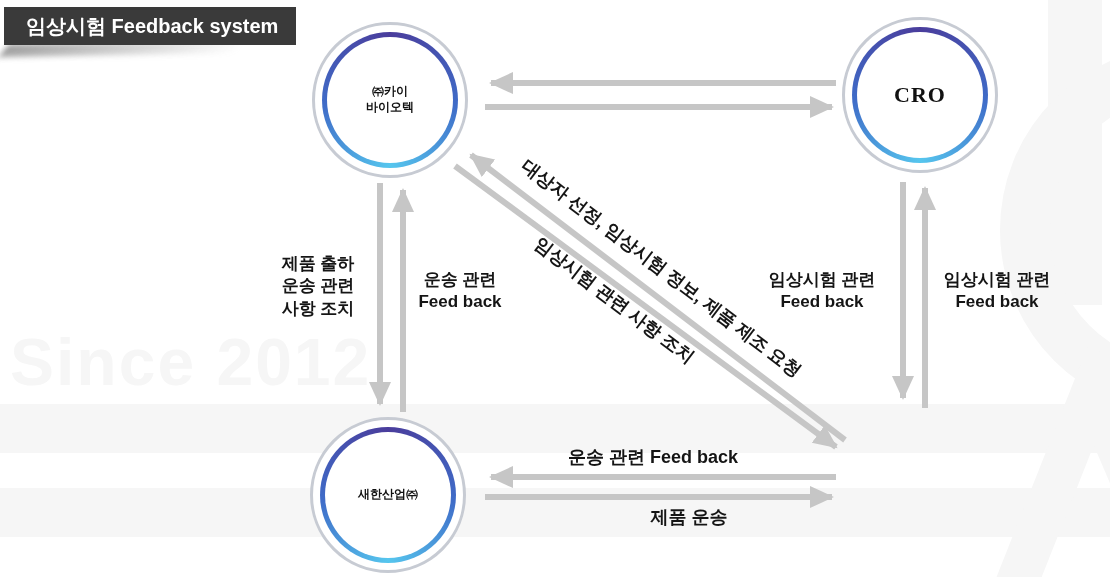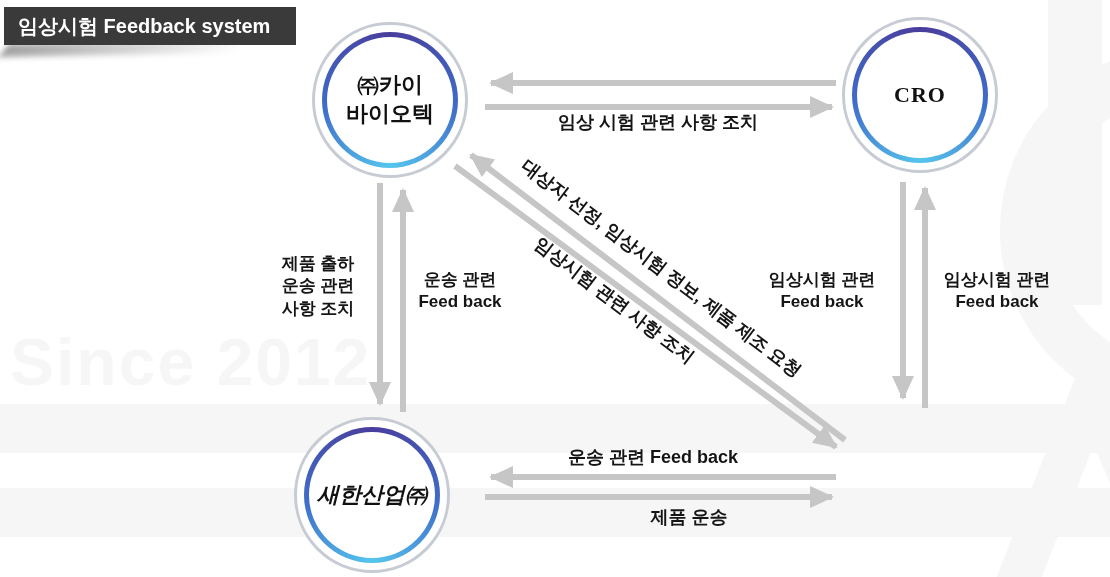--- a/index.html
+++ b/index.html
@@ -13,21 +13,21 @@
   .since { position:absolute; left:10px; top:324px; z-index:0;
            font-size:66px; font-weight:bold; letter-spacing:2px;
            color:var(--watermark,#f6f6f6); white-space:nowrap; }
 
   
   .banner-shadow { position:absolute; left:8px; top:44px; width:235px; height:13px; z-index:1;
                    background:linear-gradient(to right, rgba(130,130,130,.75), rgba(210,210,210,0));
                    transform:skewX(-35deg) rotate(-1deg); transform-origin:left top; filter:blur(3px); }
   .banner { position:absolute; left:4px; top:7px; z-index:4; width:292px; height:38px;
             background:var(--banner,#3a3a3a); color:#ffffff; display:flex; align-items:center;
-            padding-left:14px; box-sizing:border-box; font-size:20px; font-weight:bold; }
+            padding-left:22px; box-sizing:border-box; font-size:20px; font-weight:bold; }
 
   
   #stage svg.arrows { position:absolute; left:0; top:0; z-index:1; }
   .shaft { stroke:var(--arrow,#c6c6c6); stroke-width:6; }
   .head  { fill:var(--arrow,#c6c6c6); }
 
   
   .elabel { position:absolute; z-index:3; transform:translate(-50%,-50%);
             font-weight:bold; color:#151515; text-align:center;
             white-space:pre-line; font-size:18px; line-height:1.32; }
@@ -40,21 +40,21 @@
           background:#ffffff; padding:7px; }
   .ring-grad { width:100%; height:100%; box-sizing:border-box; border-radius:50%; padding:5px;
           background:conic-gradient(from 0deg,
                      var(--ring_top,#4a3d9c),
                      var(--ring_mid,#3f6cc8) 95deg,
                      var(--ring_bottom,#56c6ee) 180deg,
                      var(--ring_mid,#3f6cc8) 265deg,
                      var(--ring_top,#4a3d9c)); }
   .node-face { width:100%; height:100%; border-radius:50%; background:#ffffff;
           display:flex; align-items:center; justify-content:center; text-align:center;
-          font-weight:bold; font-size:22px; line-height:1.3; color:#111; white-space:pre-line; }
+          font-weight:bold; font-size:12px; line-height:1.3; color:#111; white-space:pre-line; }
   .node-face.serif { font-family:"Liberation Serif","DejaVu Serif",serif; font-size:22px; letter-spacing:1px;text-align:center; }
 </style>
 </head>
 <body>
 
 <div id="stage">
 
   <svg class="bg" width="1110" height="577" viewBox="0 0 1110 577">
     <rect class="wm-shape" x="0" y="404" width="1110" height="49"></rect>
     <rect class="wm-shape" x="0" y="488" width="1110" height="49"></rect>
@@ -79,21 +79,20 @@
     <line class="shaft" marker-end="url(#ah)" x1="380" y1="183" x2="380" y2="404"></line>
     <line class="shaft" marker-end="url(#ah)" x1="403" y1="412" x2="403" y2="190"></line>
     <line class="shaft" marker-end="url(#ah)" x1="903" y1="182" x2="903" y2="398"></line>
     <line class="shaft" marker-end="url(#ah)" x1="925" y1="408" x2="925" y2="188"></line>
     <line class="shaft" marker-end="url(#ah)" x1="845" y1="440" x2="471" y2="155"></line>
     <line class="shaft" marker-end="url(#ah)" x1="455" y1="166" x2="836" y2="447"></line>
     <line class="shaft" marker-end="url(#ah)" x1="836" y1="477" x2="491" y2="477"></line>
     <line class="shaft" marker-end="url(#ah)" x1="485" y1="497" x2="832" y2="497"></line>
   </svg>
 
-  <div class="elabel" style="left:658px; top:123px;">임상 시험 관련 사항 조치</div>
   <div class="elabel small" style="left:318px; top:287px;">제품 출하
 운송 관련
 사항 조치</div>
   <div class="elabel small" style="left:460px; top:291px;">운송 관련
 Feed back</div>
   <div class="elabel rot" style="left:661px; top:269px;">대상자 선정, 임상시험 정보, 제품 제조 요청</div>
   <div class="elabel rot" style="left:614px; top:301px;">임상시험 관련 사항 조치</div>
   <div class="elabel small" style="left:822px; top:291px;">임상시험 관련
 Feed back</div>
   <div class="elabel small" style="left:997px; top:291px;">임상시험 관련
@@ -107,20 +106,20 @@
 바이오텍</div>
     </div>
   </div>
 
   <div class="node" style="left:842px; top:17px;">
     <div class="ring-grad">
       <div class="node-face serif">CRO</div>
     </div>
   </div>
 
-  <div class="node" style="left:294px; top:417px;font-style:italic;">
+  <div class="node" style="left:310px; top:417px;">
     <div class="ring-grad">
       <div class="node-face">새한산업㈜</div>
     </div>
   </div>
 
 
 </div>
 
 </body></html>

